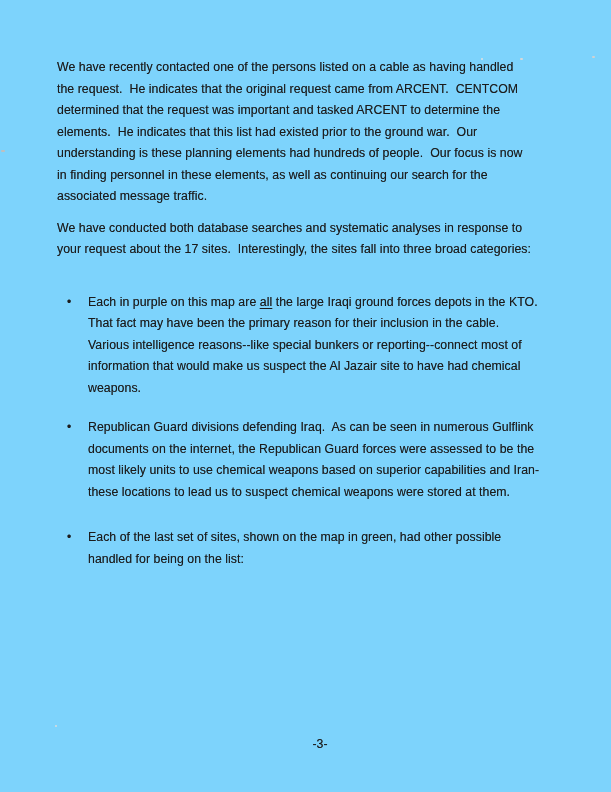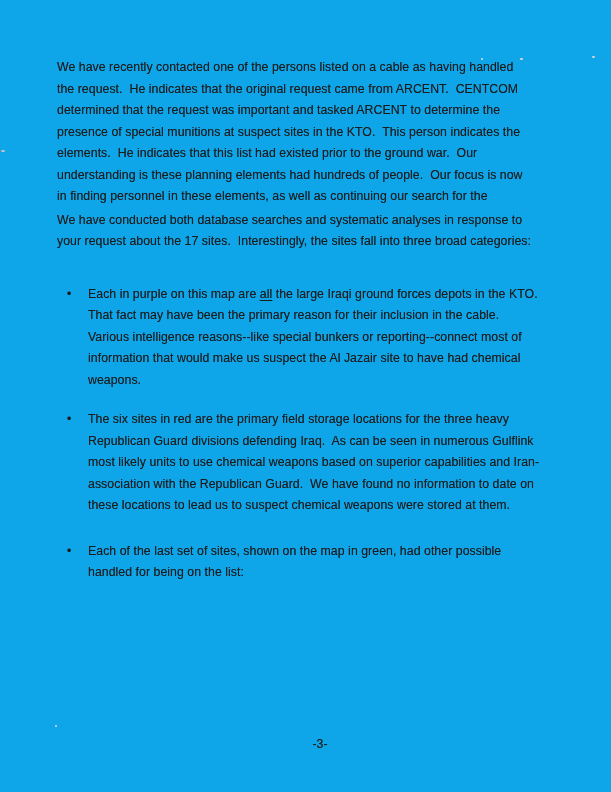--- a/index.html
+++ b/index.html
@@ -10,21 +10,21 @@
   body {
     width: 611px;
     height: 792px;
     position: relative;
     overflow: hidden;
     font-family: "Liberation Sans", sans-serif;
   }
   .page {
     position: absolute;
     inset: 0;
-    background: #0ea5e9;
+    background: #7dd3fc;
     color: #1c1c1c;
   }
   .content {
     position: absolute;
     left: 57px;
     top: 57px;
     width: 500px;
     font-size: 12.3px;
     line-height: 21.5px;
     letter-spacing: 0.05px;
@@ -33,21 +33,21 @@
   }
   .line {
     white-space: pre;   
   }
   .u {
     text-decoration: underline;
     text-underline-offset: 2px;
     margin-top: 28px;
   }
   .para { }
-  .gap-p2 { margin-top: 2px; }
+  .gap-p2 { margin-top: 10px; }
   .bullet { display: flex; }
   .gap-b1 { margin-top: 31px; }
   .gap-b2 { margin-top: 18px; }
   .gap-b3 { margin-top: 24px; }
   .marker {
     width: 31px;
     padding-left: 10px;
     box-sizing: border-box;
     font-size: 12px;
     flex: 0 0 auto;
@@ -79,24 +79,24 @@
 <body>
 
 <div class="page">
 
   <div class="content">
 
     <div class="para">
         <div class="line">We have recently contacted one of the persons listed on a cable as having handled</div>
         <div class="line">the request.  He indicates that the original request came from ARCENT.  CENTCOM</div>
         <div class="line">determined that the request was important and tasked ARCENT to determine the</div>
-        <div class="line">presence of special munitions at suspect sites in the KTO.  This person indicates the</div>
         <div class="line">elements.  He indicates that this list had existed prior to the ground war.  Our</div>
         <div class="line">understanding is these planning elements had hundreds of people.  Our focus is now</div>
         <div class="line">in finding personnel in these elements, as well as continuing our search for the</div>
+        <div class="line">associated message traffic.</div>
       </div>
 
     <div class="para gap-p2">
         <div class="line">We have conducted both database searches and systematic analyses in response to</div>
         <div class="line">your request about the 17 sites.  Interestingly, the sites fall into three broad categories:</div>
       </div>
 
     <div class="bullet gap-b1">
       <span class="marker">•</span>
       <div class="btext">
@@ -104,24 +104,23 @@
           <div class="line">That fact may have been the primary reason for their inclusion in the cable.</div>
           <div class="line">Various intelligence reasons--like special bunkers or reporting--connect most of</div>
           <div class="line">information that would make us suspect the Al Jazair site to have had chemical</div>
           <div class="line">weapons.</div>
         </div>
     </div>
 
     <div class="bullet gap-b2">
       <span class="marker">•</span>
       <div class="btext">
-          <div class="line">The six sites in red are the primary field storage locations for the three heavy</div>
           <div class="line">Republican Guard divisions defending Iraq.  As can be seen in numerous Gulflink</div>
+          <div class="line">documents on the internet, the Republican Guard forces were assessed to be the</div>
           <div class="line">most likely units to use chemical weapons based on superior capabilities and Iran-</div>
-          <div class="line">association with the Republican Guard.  We have found no information to date on</div>
           <div class="line">these locations to lead us to suspect chemical weapons were stored at them.</div>
         </div>
     </div>
 
     <div class="bullet gap-b3">
       <span class="marker">•</span>
       <div class="btext">
           <div class="line">Each of the last set of sites, shown on the map in green, had other possible</div>
           <div class="line">handled for being on the list:</div>
         </div>

